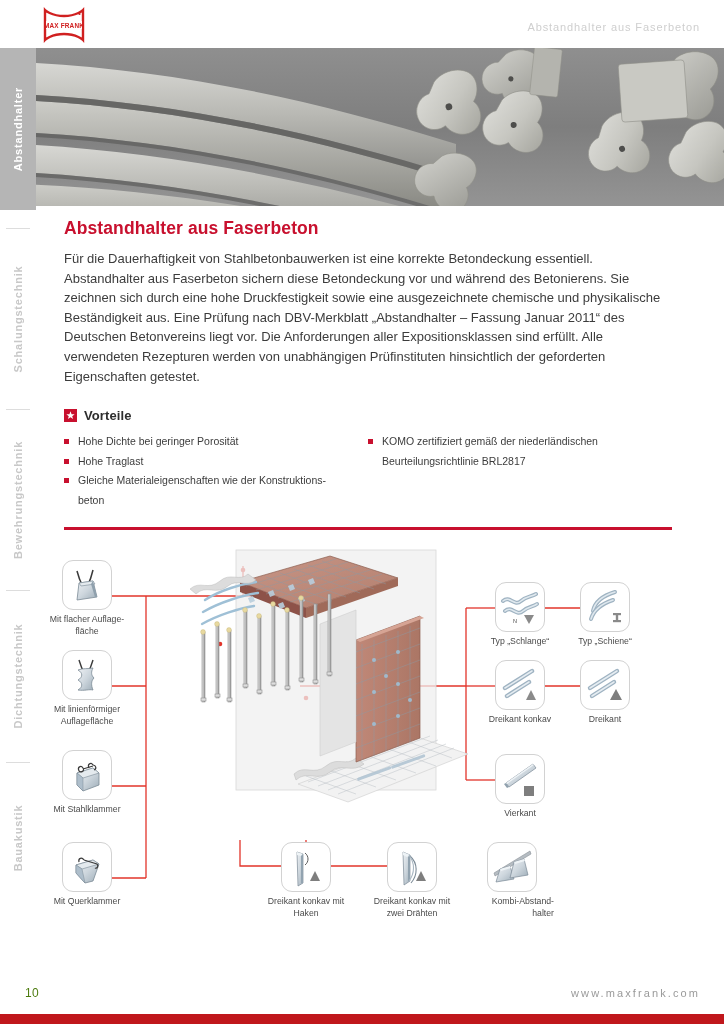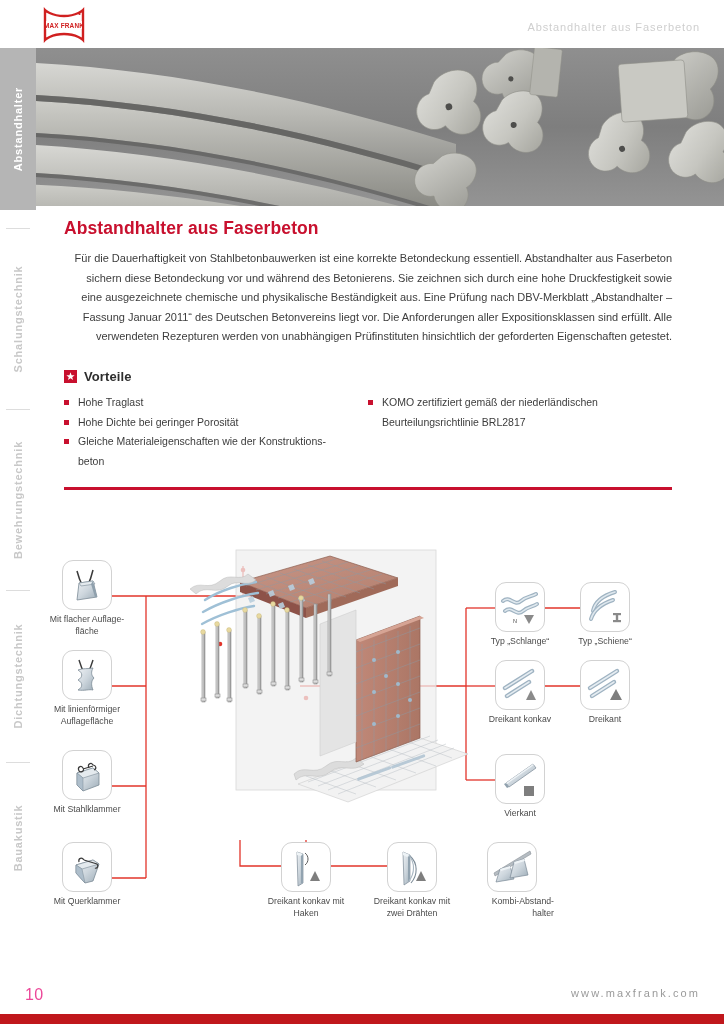--- a/index.html
+++ b/index.html
@@ -79,24 +79,24 @@
   }
   #page-heading {
     margin: 0 0 10px 0;
     font-size: 17.5px;
     font-weight: bold;
     color: #c8102e;
     letter-spacing: 0.1px;
   }
   #intro-paragraph {
     margin: 0;
-    font-size: 11px;
+    font-size: 13px;
     line-height: 19.6px;
     color: #3c3c3c;
-    text-align: right;
+    text-align: left;
   }
 
   
   #vorteile-block { margin-top: 22px; }
   #vorteile-head {
     display: flex; align-items: center; gap: 7px;
     margin-bottom: 9px;
   }
   #star-badge {
     width: 13px; height: 13px;
@@ -155,21 +155,21 @@
     color: #4a4a4a;
   }
 
   
   #footer {
     position: absolute; left: 0; top: 975px;
     width: 724px; height: 49px;
   }
   #page-number {
     position: absolute; left: 25px; top: 11px;
-    font-size: 16px; color: #ec4899;
+    font-size: 12px; color: #4d7c0f;
     letter-spacing: 0.4px;
   }
   #website {
     position: absolute; right: 24px; top: 12px;
     font-size: 11px; color: #9a9a9a;
     font-weight: normal;
     letter-spacing: 2.1px;
   }
   #footer-bar {
     position: absolute; left: 0; top: 1014px;
@@ -300,25 +300,25 @@
         <svg width="9" height="9" viewBox="0 0 10 10">
           <polygon points="5,0.4 6.2,3.5 9.6,3.6 6.9,5.7 7.9,9 5,7 2.1,9 3.1,5.7 0.4,3.6 3.8,3.5" fill="#ffffff"></polygon>
         </svg>
       </span>
       <span id="vorteile-title">Vorteile</span>
     </div>
     <div id="bullet-columns">
       <div class="bullet-col">
         <div class="bullet-item">
           <span class="bullet-dot"></span>
-          <span>Hohe Traglast</span>
+          <span>Hohe Dichte bei geringer Porosität</span>
         </div>
         <div class="bullet-item">
           <span class="bullet-dot"></span>
-          <span>Hohe Dichte bei geringer Porosität</span>
+          <span>Hohe Traglast</span>
         </div>
         <div class="bullet-item">
           <span class="bullet-dot"></span>
           <span>Gleiche Materialeigenschaften wie der Konstruktions-beton</span>
         </div>
       </div>
       <div class="bullet-col">
         <div class="bullet-item">
           <span class="bullet-dot"></span>
           <span>KOMO zertifiziert gemäß der niederländischen Beurteilungsrichtlinie BRL2817</span>

